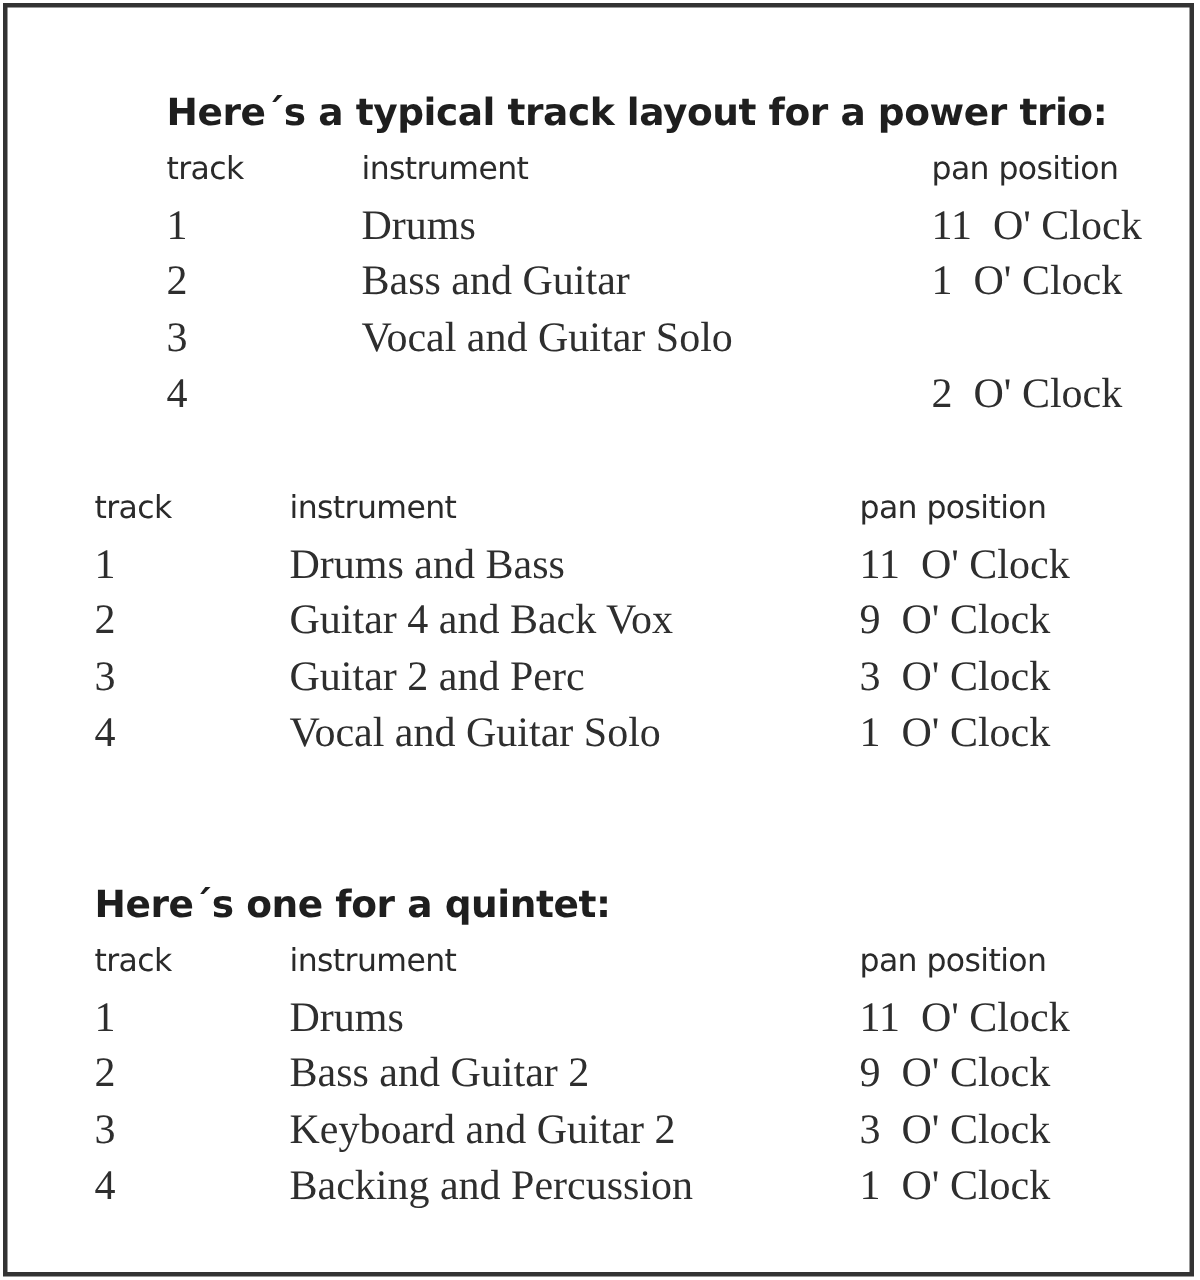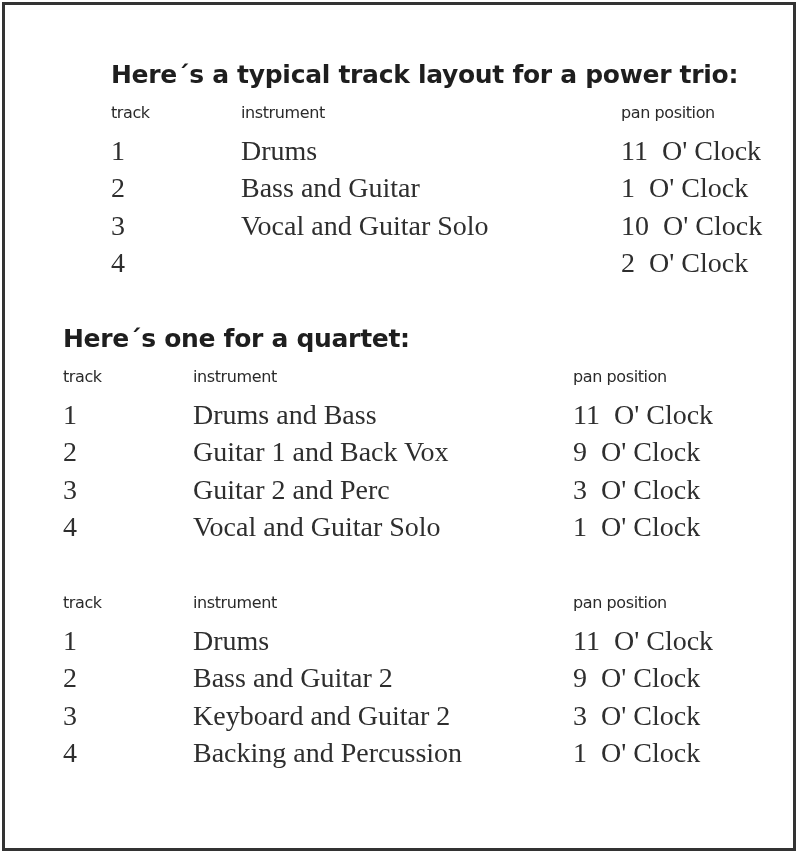--- a/index.html
+++ b/index.html
@@ -41,21 +41,21 @@
     position: relative;
     height: 37.6px;
     line-height: 37.6px;
     white-space: nowrap;
   }
   .col-track { position: absolute; left: 0; }
   .col-inst  { position: absolute; left: 130px; }
   .col-pan   { position: absolute; left: 510px; }
   .hdr span {
     font-family: "DejaVu Sans", sans-serif;
-    font-size: 16px;
+    font-size: 21px;
     color: #2a2a2a;
     letter-spacing: -0.4px;
   }
   .data span {
     font-family: "Liberation Serif", "DejaVu Serif", serif;
     font-size: 28px;
     color: #2e2e2e;
   }
 </style>
 </head>
@@ -76,58 +76,57 @@
     <span class="col-pan" style="white-space:pre;">11  O' Clock</span>
   </div>
   <div class="row data">
     <span class="col-track">2</span>
     <span class="col-inst">Bass and Guitar</span>
     <span class="col-pan" style="white-space:pre;">1  O' Clock</span>
   </div>
   <div class="row data">
     <span class="col-track">3</span>
     <span class="col-inst">Vocal and Guitar Solo</span>
-    <span class="col-pan" style="white-space:pre;">10  O' Clock</span>
   </div>
   <div class="row data">
     <span class="col-track">4</span>
     <span class="col-pan" style="white-space:pre;">2  O' Clock</span>
   </div>
 </div>
 
 <div class="section" style="top:320px;">
-  <div class="section-title">Here´s one for a quartet:</div>
   <div class="row hdr">
     <span class="col-track">track</span>
     <span class="col-inst">instrument</span>
     <span class="col-pan">pan position</span>
   </div>
   <div class="row data">
     <span class="col-track">1</span>
     <span class="col-inst">Drums and Bass</span>
     <span class="col-pan" style="white-space:pre;">11  O' Clock</span>
   </div>
   <div class="row data">
     <span class="col-track">2</span>
-    <span class="col-inst">Guitar 1 and Back Vox</span>
+    <span class="col-inst">Guitar 4 and Back Vox</span>
     <span class="col-pan" style="white-space:pre;">9  O' Clock</span>
   </div>
   <div class="row data">
     <span class="col-track">3</span>
     <span class="col-inst">Guitar 2 and Perc</span>
     <span class="col-pan" style="white-space:pre;">3  O' Clock</span>
   </div>
   <div class="row data">
     <span class="col-track">4</span>
     <span class="col-inst">Vocal and Guitar Solo</span>
     <span class="col-pan" style="white-space:pre;">1  O' Clock</span>
   </div>
 </div>
 
 <div class="section" style="top:584px;">
+  <div class="section-title">Here´s one for a quintet:</div>
   <div class="row hdr">
     <span class="col-track">track</span>
     <span class="col-inst">instrument</span>
     <span class="col-pan">pan position</span>
   </div>
   <div class="row data">
     <span class="col-track">1</span>
     <span class="col-inst">Drums</span>
     <span class="col-pan" style="white-space:pre;">11  O' Clock</span>
   </div>

